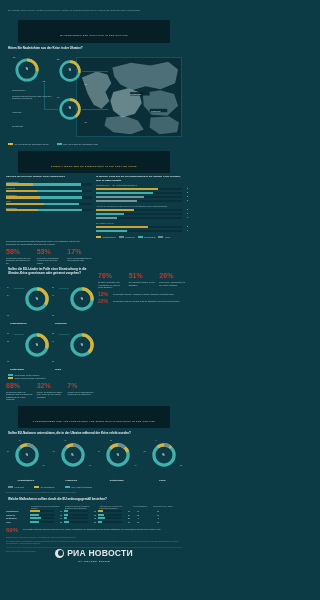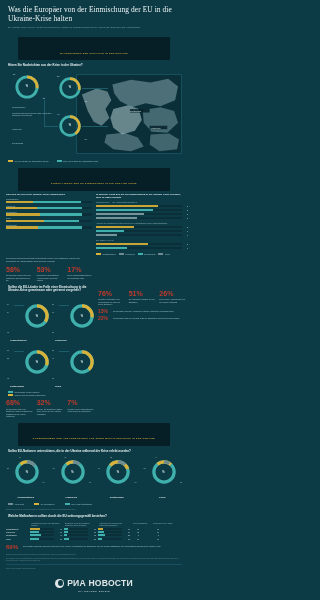--- a/index.html
+++ b/index.html
@@ -120,37 +120,36 @@
 
   
   .foot { padding:3px 6px 2px 6px; }
   .footnote { font-size:1.6px; line-height:2.2px; color:#5d858d; margin-top:1.5px; }
   .srcbox { margin-top:2px; border-top:0.4px solid #14505d; padding-top:1.5px; }
 
   
   .wm {
     position:absolute; left:0; right:0; top:548px;
     display:flex; align-items:center; justify-content:center;
-    gap:3px; pointer-events:none; opacity:.92;margin-top:30px;
+    gap:3px; pointer-events:none; opacity:.92;
   }
   .wm-logo { width:9px; height:9px; border-radius:50%; background:#f2f4f5; position:relative; }
   .wm-logo:after {
     content:""; position:absolute; left:2.6px; top:1.4px;
     width:5px; height:6.2px; border-radius:50%; background:#0d3b45;
   }
   .wm-text { font-family:"Liberation Sans", sans-serif; font-size:8.6px; font-weight:bold; color:#f2f4f5; letter-spacing:.2px; }
   .wm-sub { position:absolute; top:12px; left:50%; transform:translateX(-50%); font-size:2.4px; color:#e6ecee; letter-spacing:.4px; }
 </style>
 </head>
 <body>
 
 <div class="page">
 
   <div class="header">
-    <div class="title">Was die Europäer von der Einmischung der EU in die Ukraine-Krise halten</div>
     <div class="subtitle">Die Umfrage wurde von der Agentur ICM Research im Auftrag von Rossija Segodnja vom 19. bis zum 25. September 2014 durchgeführt.</div>
   </div>
 
   <div class="band">
     <span class="band-txt">Wahrnehmung der Situation in der Ukraine</span>
   </div>
 
   <div class="qhead">Hören Sie Nachrichten aus der Krise in der Ukraine?</div>
 
   <div class="mapwrap">

